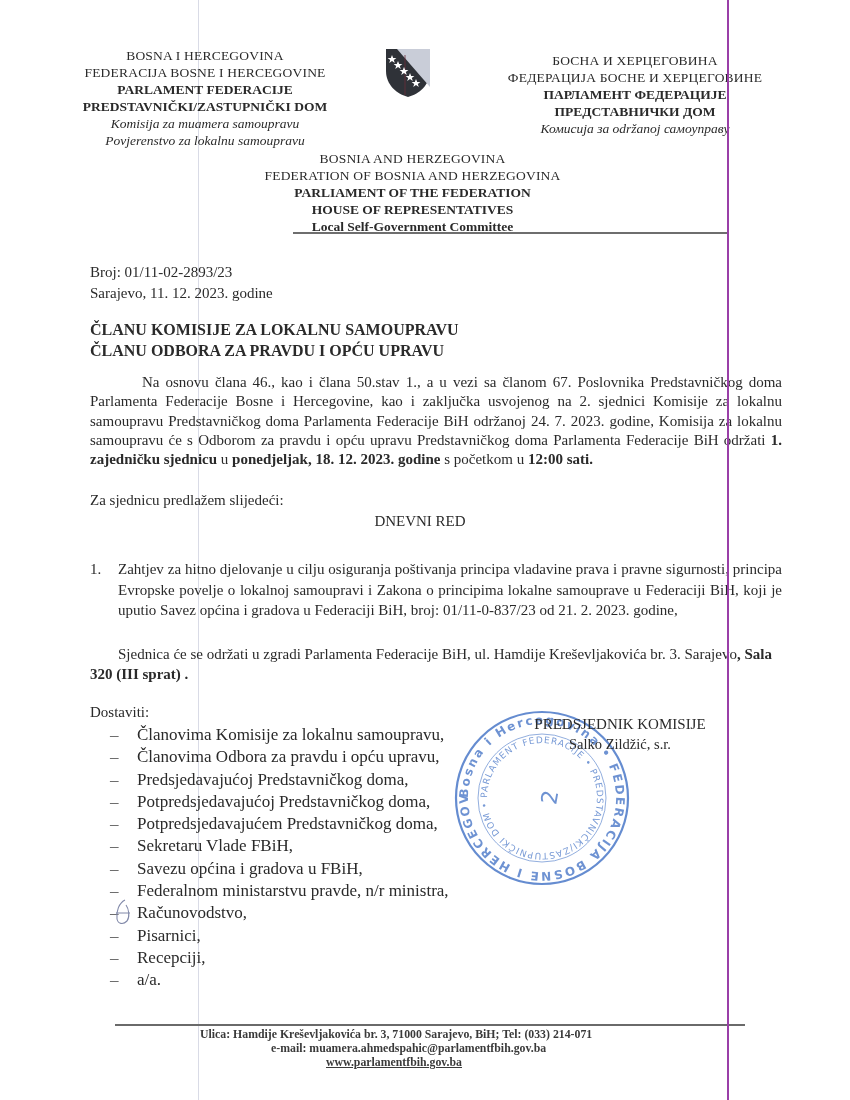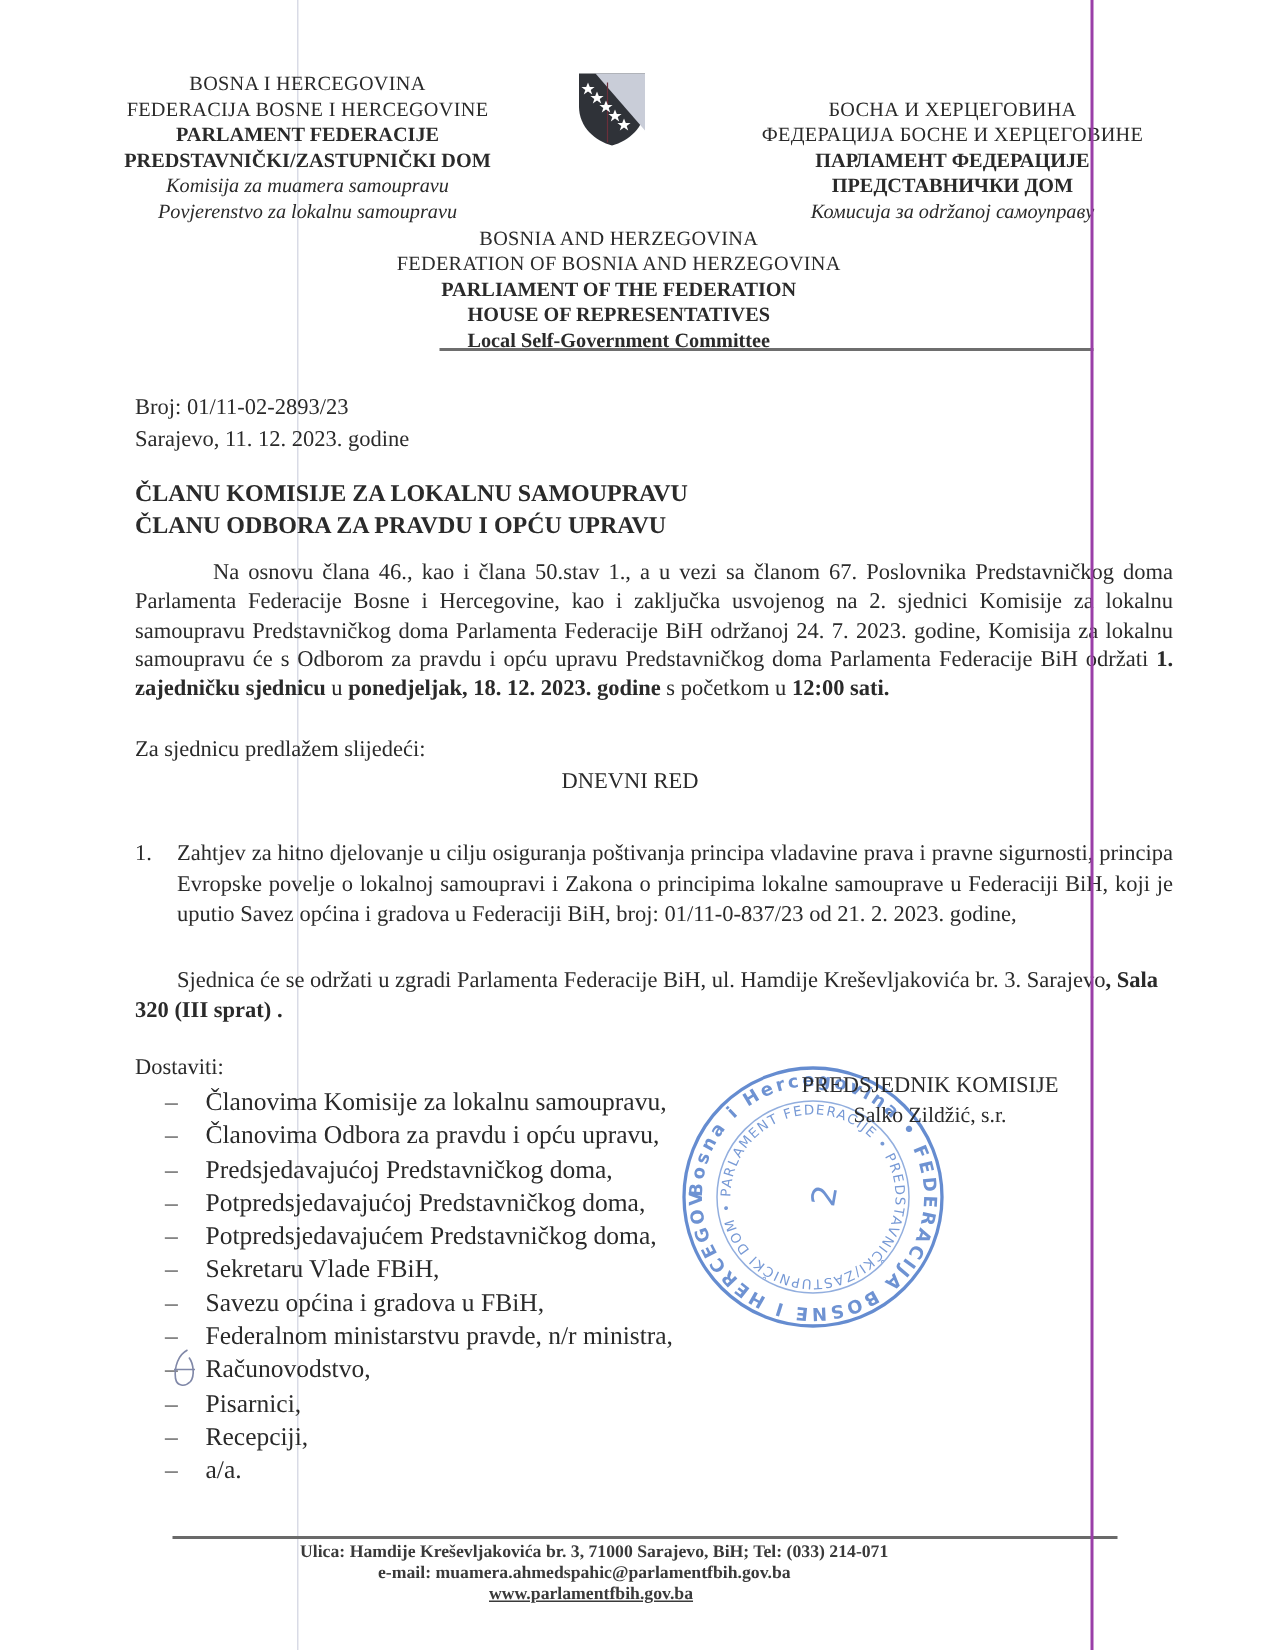--- a/index.html
+++ b/index.html
@@ -8,21 +8,21 @@
       font-family: "Liberation Serif", "DejaVu Serif", serif;
       color: #2a2a2a;
     }
     .page { position: absolute; left: 0; top: 0; width: 706px; height: 1100px; }
     
     .scan-line-gray { position: absolute; left: 198px; top: 0; width: 1px; height: 1100px; background: #d9dbe6; }
     .scan-line-purple { position: absolute; left: 727px; top: 0; width: 2px; height: 1100px; background: #9a3fa8; }
 
     .hdr { position: absolute; text-align: center; line-height: 17px; font-size: 13.5px; }
     .hdr-left { left: 70px; top: 47px; width: 270px; }
-    .hdr-right { left: 495px; top: 52px; width: 280px; margin-top: 12px; }
+    .hdr-right { left: 495px; top: 52px; width: 280px; }
     .hdr-center { left: 245px; top: 150px; width: 335px; }
     .hdr .b { font-weight: bold; }
     .hdr .i { font-style: italic; }
     .hdr .n { font-weight: normal; letter-spacing: 0.2px; }
 
     .coat { position: absolute; left: 383px; top: 47px; width: 50px; height: 52px; }
     .header-rule { position: absolute; left: 293px; top: 232px; width: 436px; height: 2px; background: #6e6e6e; }
 
     .ref { position: absolute; left: 90px; top: 262px; font-size: 15px; line-height: 21px; }
     .recipients { position: absolute; left: 90px; top: 319px; font-size: 16px; font-weight: bold; line-height: 21px; }
@@ -47,21 +47,21 @@
 
     .stamp { position: absolute; left: 452px; top: 708px; width: 180px; height: 180px; }
     .signature { position: absolute; left: 530px; top: 714px; font-size: 15px; line-height: 20px; text-align: center; width: 180px; }
     .signature .name { font-size: 14.5px; }
 
     .pen-mark { position: absolute; left: 113px; top: 897px; width: 20px; height: 30px; }
 
     .footer-rule { position: absolute; left: 115px; top: 1024px; width: 630px; height: 2px; background: #6a6a6a; }
     .footer { position: absolute; left: 200px; top: 1027px; width: 420px; font-family: "Liberation Serif", serif; font-weight: bold; font-size: 11.8px; line-height: 14px; color: #3a3a3a; }
     .footer .l1 { margin-left: 0; white-space: nowrap; }
-    .footer .l2 { margin-left: 52px; white-space: nowrap; }
+    .footer .l2 { margin-left: 71px; white-space: nowrap; }
     .footer .l3 { margin-left: 126px; white-space: nowrap; text-decoration: underline; }
   </style>
 </head>
 <body>
 
 <div class="page">
 
   <div class="scan-line-gray"></div>
 
   <div class="hdr hdr-left">

